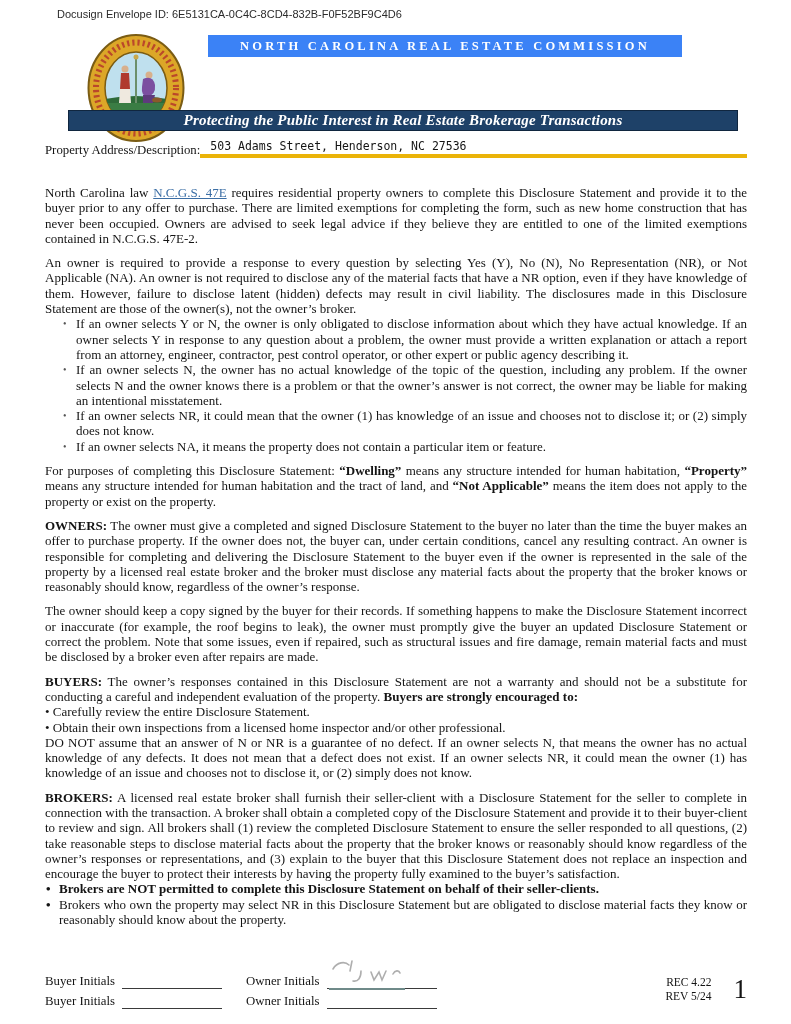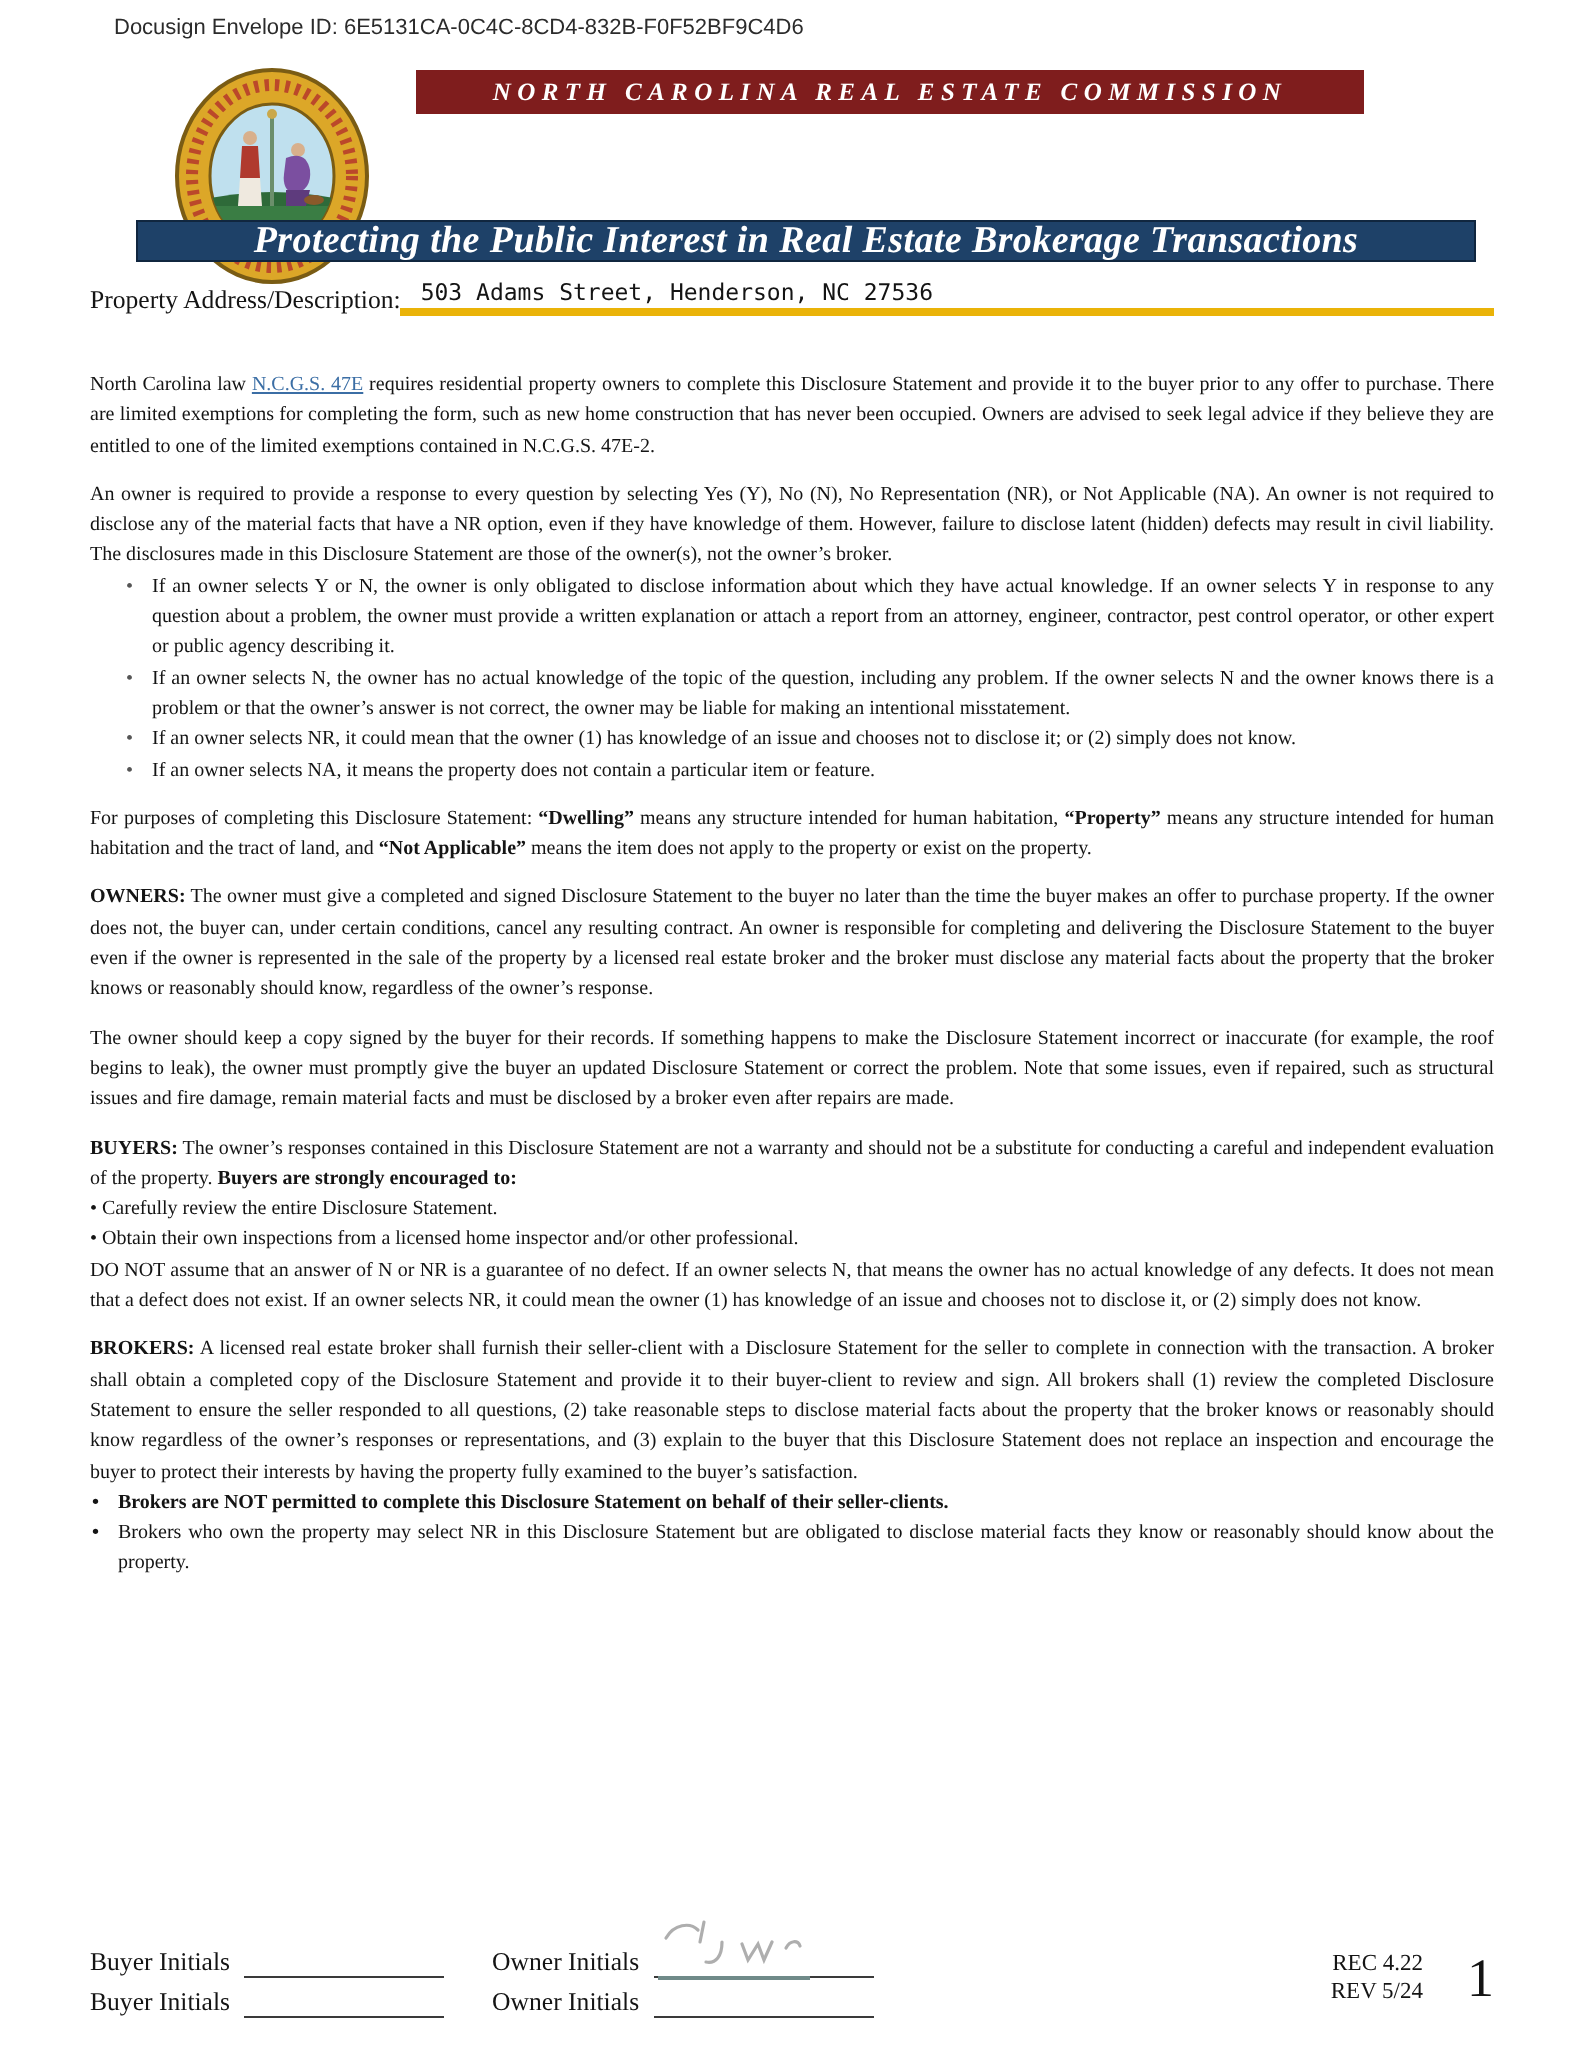--- a/index.html
+++ b/index.html
@@ -5,38 +5,38 @@
   html,body{margin:0;padding:0;background:#e8e8e8;}
   .page{position:relative;width:791px;height:1024px;background:#ffffff;margin:0 auto;
         font-family:"Liberation Serif",serif;color:#141414;overflow:hidden;}
 
   .envelope{position:absolute;left:22px;top:8px;font-family:"Liberation Sans",sans-serif;
             font-size:11px;color:#2b2b2b;margin-left:35px;}
 
   .seal{position:absolute;left:87px;top:33px;width:98px;height:109px;}
 
   .commission-banner{position:absolute;left:208px;top:35px;width:474px;height:22px;
-      background:#7f1d1d;color:#fff;display:flex;align-items:center;justify-content:center;
-      font-weight:bold;font-size:12.5px;letter-spacing:3.2px;white-space:nowrap;font-style:italic;}
+      background:#3b82f6;color:#fff;display:flex;align-items:center;justify-content:center;
+      font-weight:bold;font-size:12.5px;letter-spacing:3.2px;white-space:nowrap;}
 
   .title-block{position:absolute;left:195px;top:58px;width:500px;text-align:center;
       color:var(--navy,#1e4168);font-weight:bold;font-style:italic;font-size:21.5px;line-height:25px;}
 
   .tagline{position:absolute;left:68px;top:110px;width:670px;height:21px;box-sizing:border-box;
       background:var(--navy,#1e4168);border:1px solid #10263f;color:#fff;display:flex;
-      align-items:center;justify-content:center;font-style:italic;font-weight:bold;font-size:19px;
+      align-items:center;justify-content:center;font-style:italic;font-weight:bold;font-size:15px;
       letter-spacing:0.2px;white-space:nowrap;}
 
   .fields{position:absolute;left:45px;top:139px;width:702px;font-size:12.8px;}
   .field-line{display:flex;align-items:flex-end;height:19px;}
   .field-label{white-space:nowrap;}
   .field-value{flex:1;border-bottom:4px solid #eab308;font-family:"DejaVu Sans Mono",monospace;
       font-size:11.5px;padding:0 0 1px 10px;line-height:14px;white-space:nowrap;}
 
-  .content{position:absolute;left:45px;top:185px;width:702px;font-size:10px;line-height:15.3px;
+  .content{position:absolute;left:45px;top:185px;width:702px;font-size:13px;line-height:15.3px;
       text-align:justify;}
   .content p{margin:0 0 9px 0;}
   .content p.tight{margin-bottom:0;}
   ul.opts{margin:0 0 9px 0;padding:0 0 0 31px;list-style:none;}
   ul.opts li{position:relative;}
   ul.opts li::before{content:"\2022";position:absolute;left:-13px;top:0;font-size:10px;color:#555;}
   .bullet-line{margin:0;}
   .bullet-line::before{content:"\2022\00a0";}
   ul.broker{margin:0;padding:0;list-style:none;}
   ul.broker li{position:relative;padding-left:14px;}

